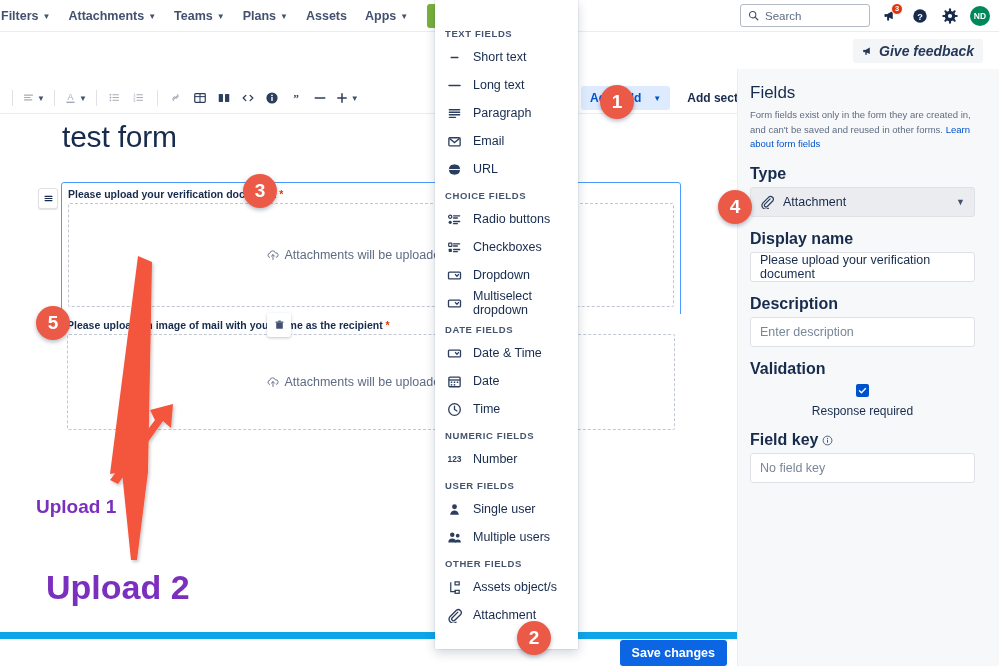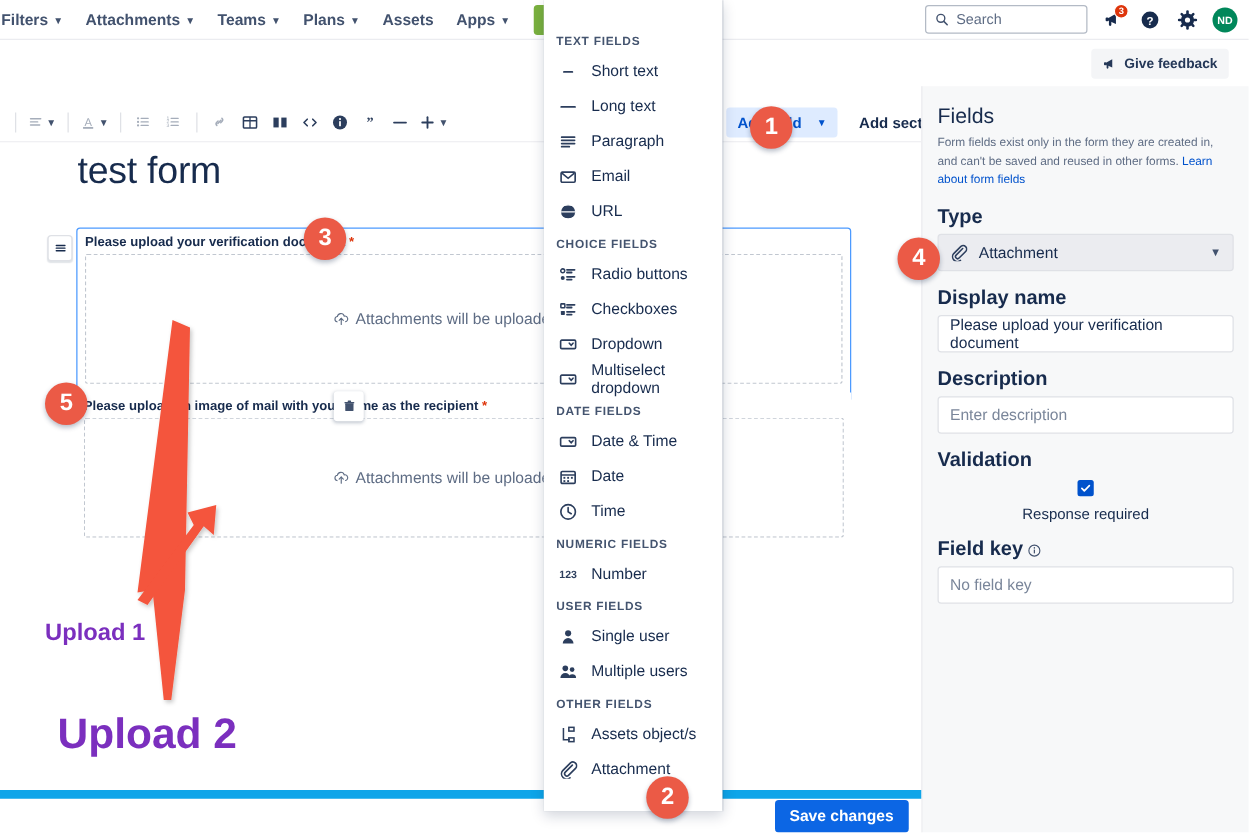--- a/index.html
+++ b/index.html
@@ -56,23 +56,24 @@
     position: absolute; top: 32px; left: 0; width: 737px; height: 37px;
     background: #fff; display: flex; align-items: center; justify-content: flex-end;
   }
   .feedrow2 {
     position: absolute; top: 32px; left: 737px; width: 262px; height: 37px;
     background: #fff; display: flex; align-items: center; justify-content: flex-end;
     padding-right: 16px;
   }
   .feedbtn {
     background: #f4f5f7; border: 0; border-radius: 3px; height: 24px;
-    padding: 0 9px; font-size: 11px; font-weight: 600; color: #253858;
+    padding: 0 9px; font-size: 14px; font-weight: 600; color: #253858;
     display: flex; align-items: center; gap: 5px; cursor: pointer;
     font-family: "Liberation Sans", sans-serif;
+    font-style: italic;
   }
 
   
   .toolbar {
     position: absolute; top: 82px; left: 0; width: 737px; height: 32px;
     display: flex; align-items: center; gap: 0px; padding-left: 6px;
     background: #fff; border-bottom: 1px solid #ebecf0;
   }
   .tbtn {
     height: 24px; min-width: 24px; border-radius: 3px; display: flex;
@@ -148,21 +149,21 @@
   }
   .mitem {
     display: flex; align-items: center; gap: 11px; height: 28px; padding-left: 12px;
     font-size: 12.5px; color: #172b4d; cursor: pointer;
   }
   .micon { width: 15px; height: 15px; display: flex; align-items: center; justify-content: center; color: #2c3e5d; flex: 0 0 15px; }
 
   
   .panel {
     position: absolute; left: 737px; top: 69px; width: 262px; height: 597px;
-    background: #f7f8f9; border-left: 1px solid #ebecf0; padding: 14px 12px 0 12px;
+    background: #f7f8f9; border-left: 1px solid #ebecf0; padding: 14px 24px 0 12px;
     z-index: 8;
   }
   .ptitle { font-size: 17px; font-weight: 500; color: #172b4d; margin-bottom: 5px; }
   .pdesc { font-size: 9.5px; color: #5e6c84; line-height: 1.55; }
   .plink { color: #0052cc; cursor: pointer; }
   .plabel { font-size: 16px; font-weight: 700; color: #172b4d; margin: 13px 0 4px 0; display: flex; align-items: center; gap: 4px;}
   .select {
     height: 30px; background: #ebecf0; border: 1px solid #dfe1e6; border-radius: 3px;
     display: flex; align-items: center; padding: 0 9px; gap: 9px; font-size: 12.5px;
     color: #172b4d; cursor: pointer;

